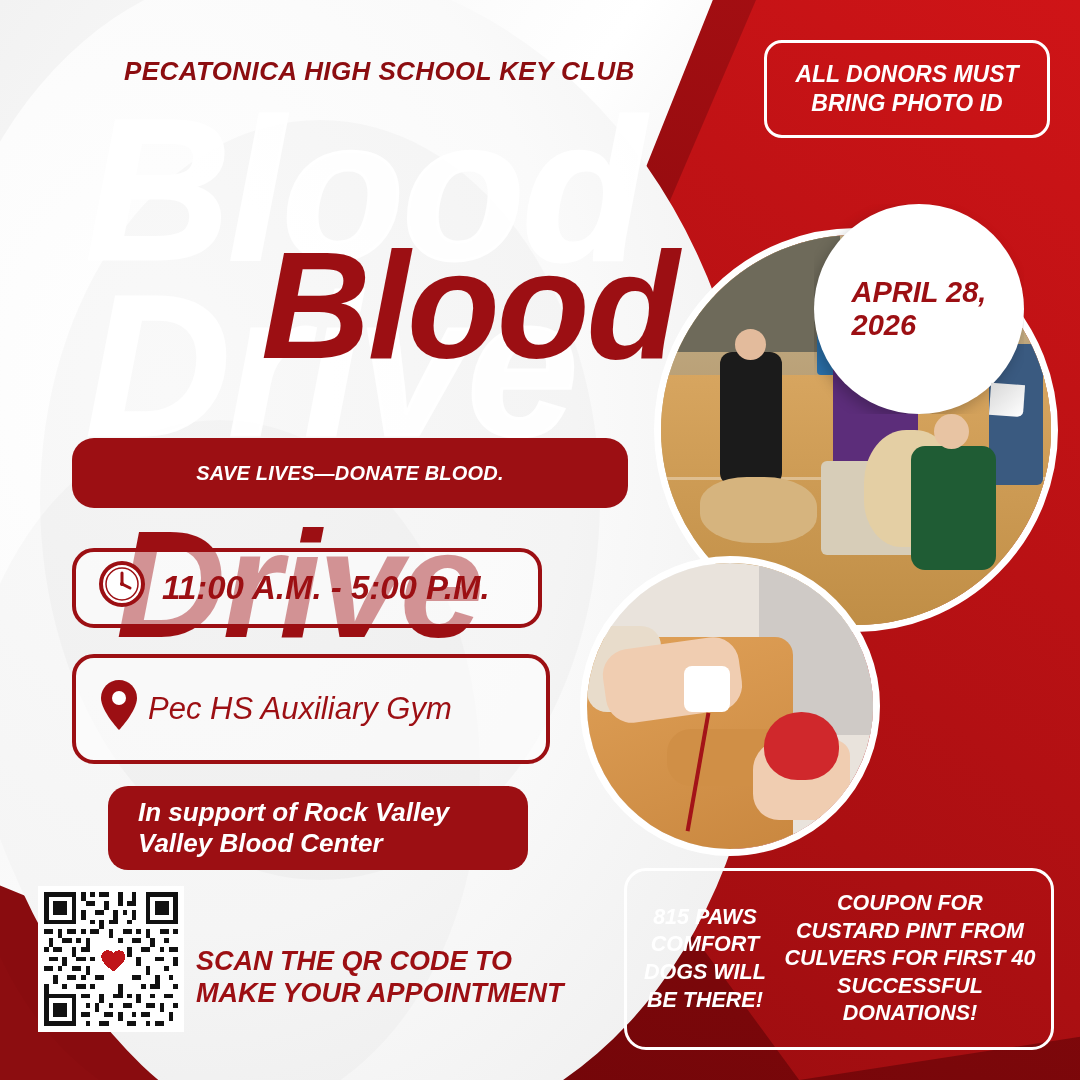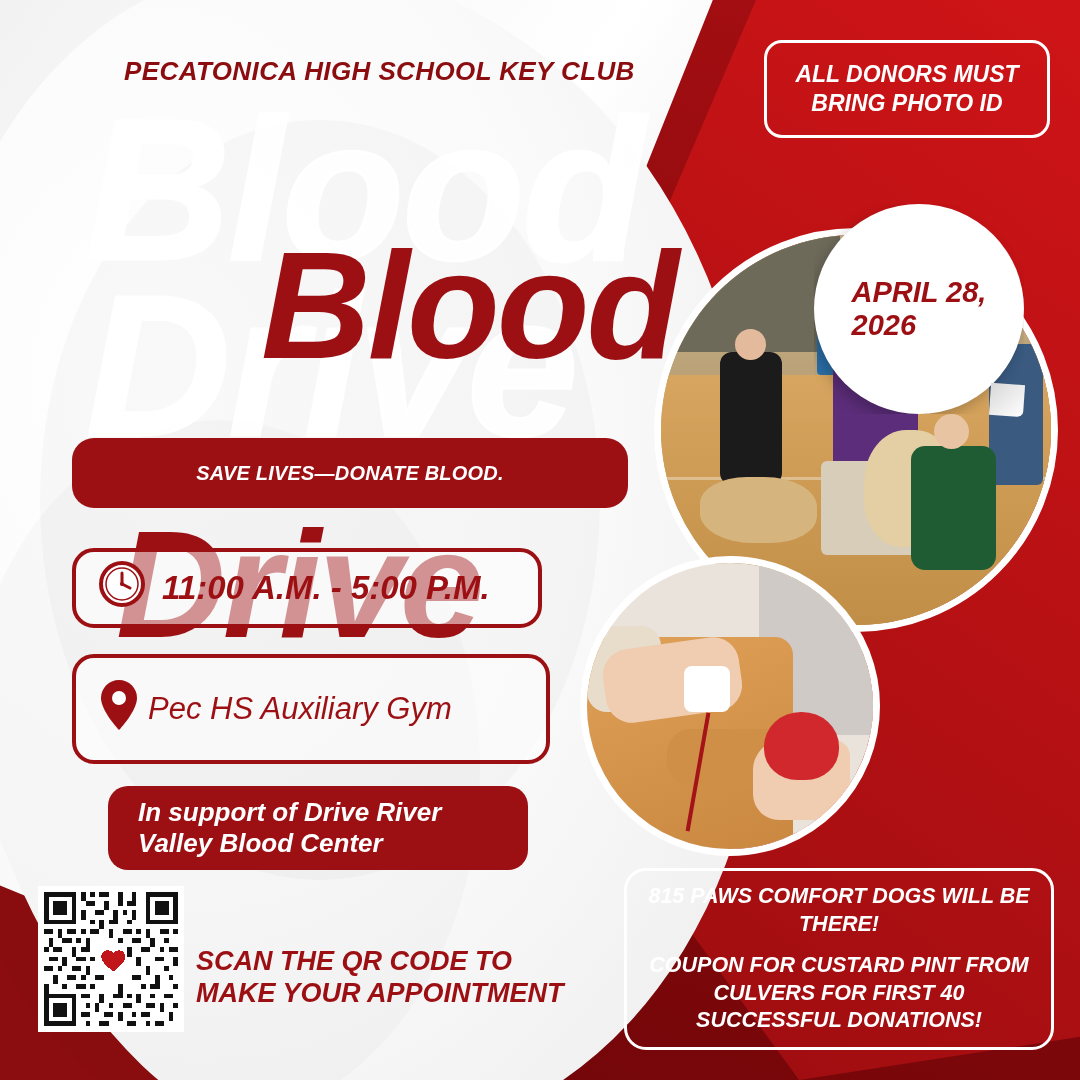--- a/index.html
+++ b/index.html
@@ -158,21 +158,21 @@
   .info-box {
     position: absolute;
     right: 26px; bottom: 30px;
     width: 430px; height: 182px;
     border: 3px solid #ffffff;
     border-radius: 22px;
     color: #fff;
     font-size: 21.5px;
     font-weight: bold;
     line-height: 1.28;
-    display: flex; flex-direction: column;
+    display: flex; flex-direction: row;
     align-items: center; justify-content: center;
     text-align: center;
     gap: 14px;
     padding: 10px 14px;
     z-index: 8;
   }
 
   
   .date-sticker {
     position: absolute;
@@ -334,21 +334,21 @@
         <circle cx="21" cy="20" r="7" fill="#ffffff"></circle>
       </svg>
     </span>
     <span class="loc-text">
       <span>Pec HS Auxiliary Gym</span><br>
     </span>
   </div>
 
   <div class="pill support-box">
     <span>
-      <span>In support of Drive River</span><br>
+      <span>In support of Rock Valley</span><br>
       <span>Valley Blood Center</span>
     </span>
   </div>
 
   <div class="photo photo-top">
     <div class="gym-scene">
       <div class="gym-wall"></div>
       <div class="gym-wall-dark"></div>
       <div class="gym-floor"></div>
       <div class="floor-line" style="left:0;top:62%;width:100%;"></div>

